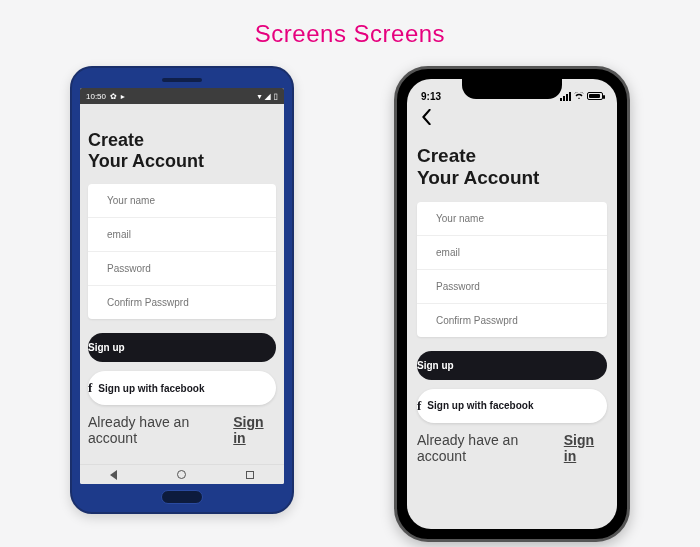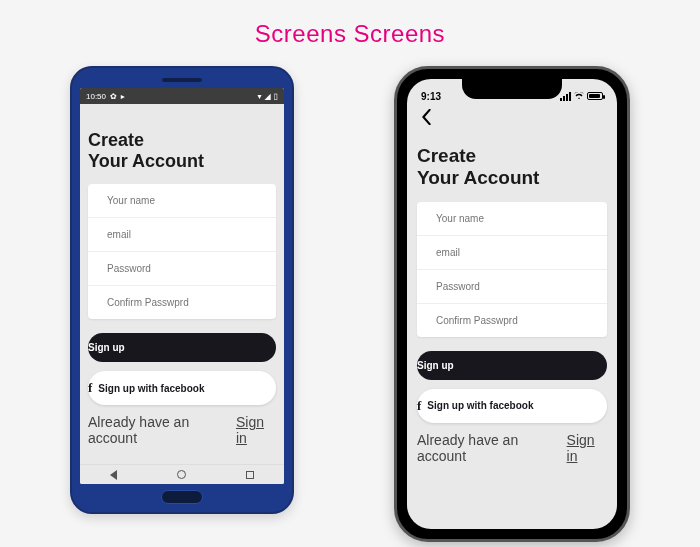--- a/index.html
+++ b/index.html
@@ -172,21 +172,21 @@
   .btn-dark { background:#17171d; color:#fff; }
   .btn-light { background:#fff; color:#17171d; box-shadow:0 1px 3px rgba(0,0,0,.12); }
   .fb-f { font-weight:bold; font-size:13px; font-family: Georgia, serif; }
   .signin-row {
     font-size: 14px;
     color:#444;
     display:flex;
     gap:4px;
     align-items:baseline;
   }
-  .signin-link { text-decoration: underline; font-weight:400; }
+  .signin-link { text-decoration: underline; font-weight:700; }
 
   
   .sig-bars { display:inline-flex; align-items:flex-end; gap:1px; }
   .sig-bars span { width:2px; background:#000; display:inline-block;}
   .sig-bars .b1{height:3px}.sig-bars .b2{height:5px}.sig-bars .b3{height:7px}.sig-bars .b4{height:9px}
   .wifi-ico { width:10px;height:8px; }
   .batt { width:16px;height:8px;border:1px solid #000;border-radius:2px;position:relative;}
   .batt:after{content:"";position:absolute;right:-3px;top:2px;width:2px;height:4px;background:#000;border-radius:1px;}
   .batt-fill{position:absolute;left:1px;top:1px;bottom:1px;width:11px;background:#000;border-radius:1px;}
 </style>

